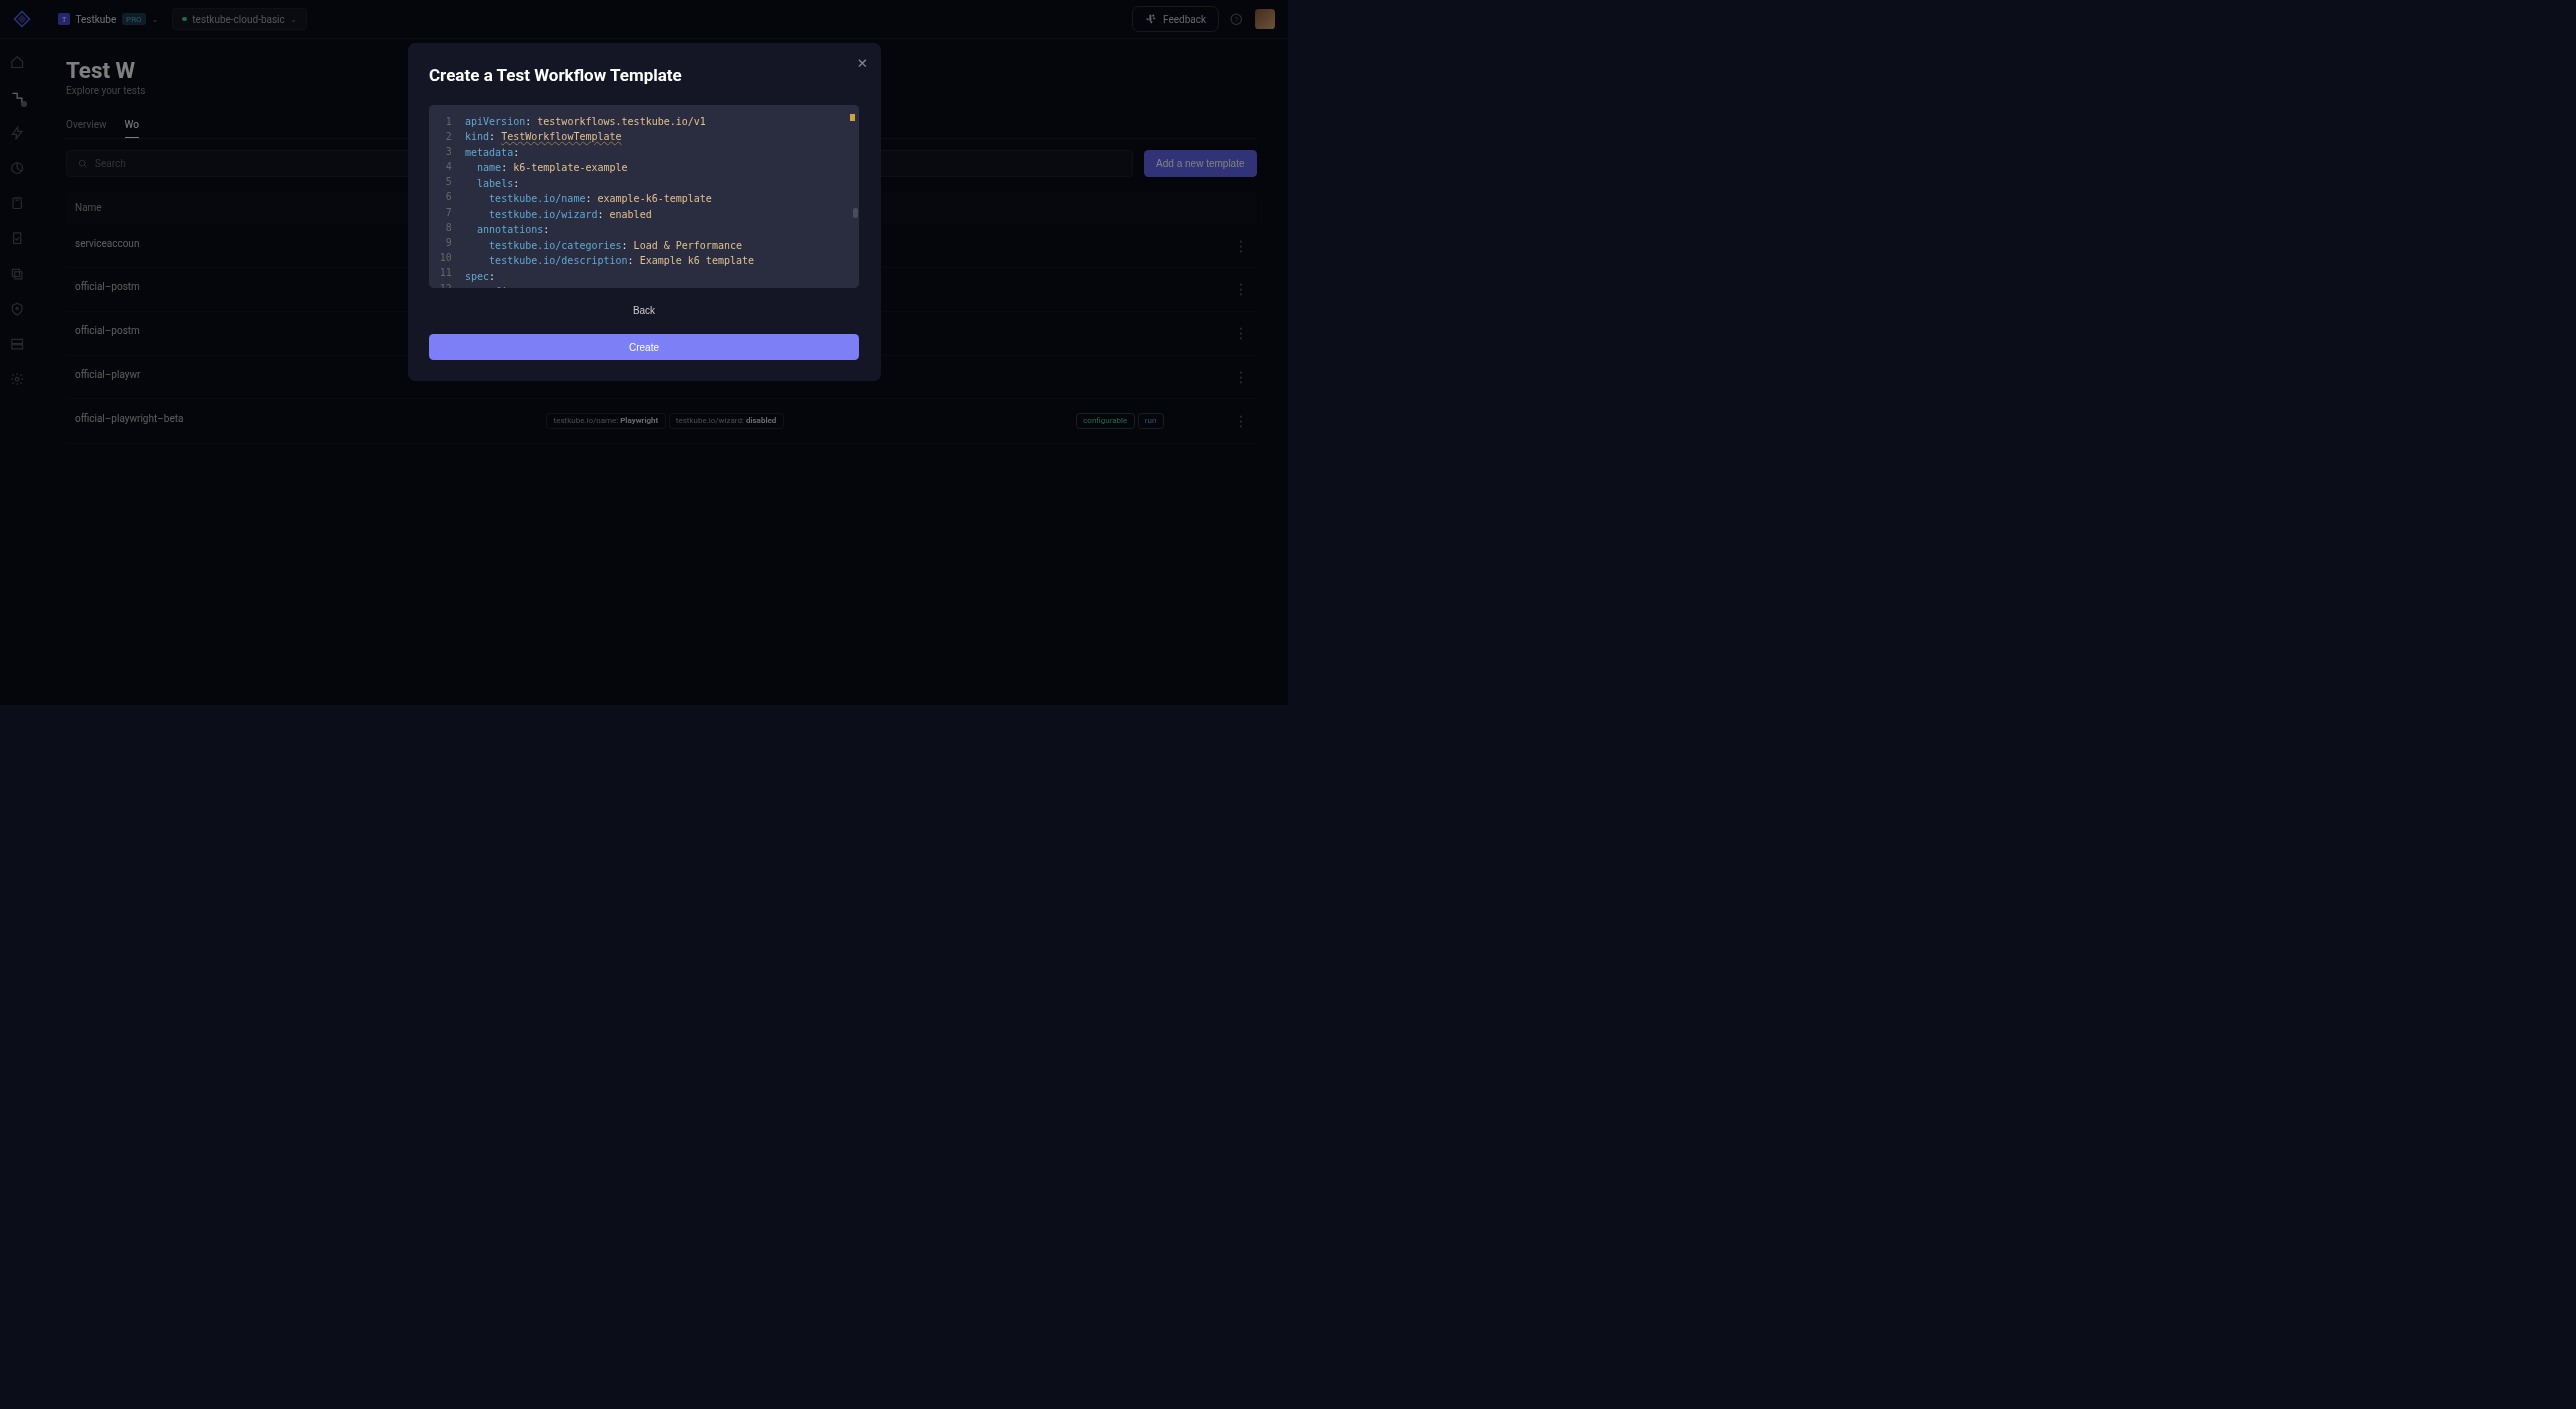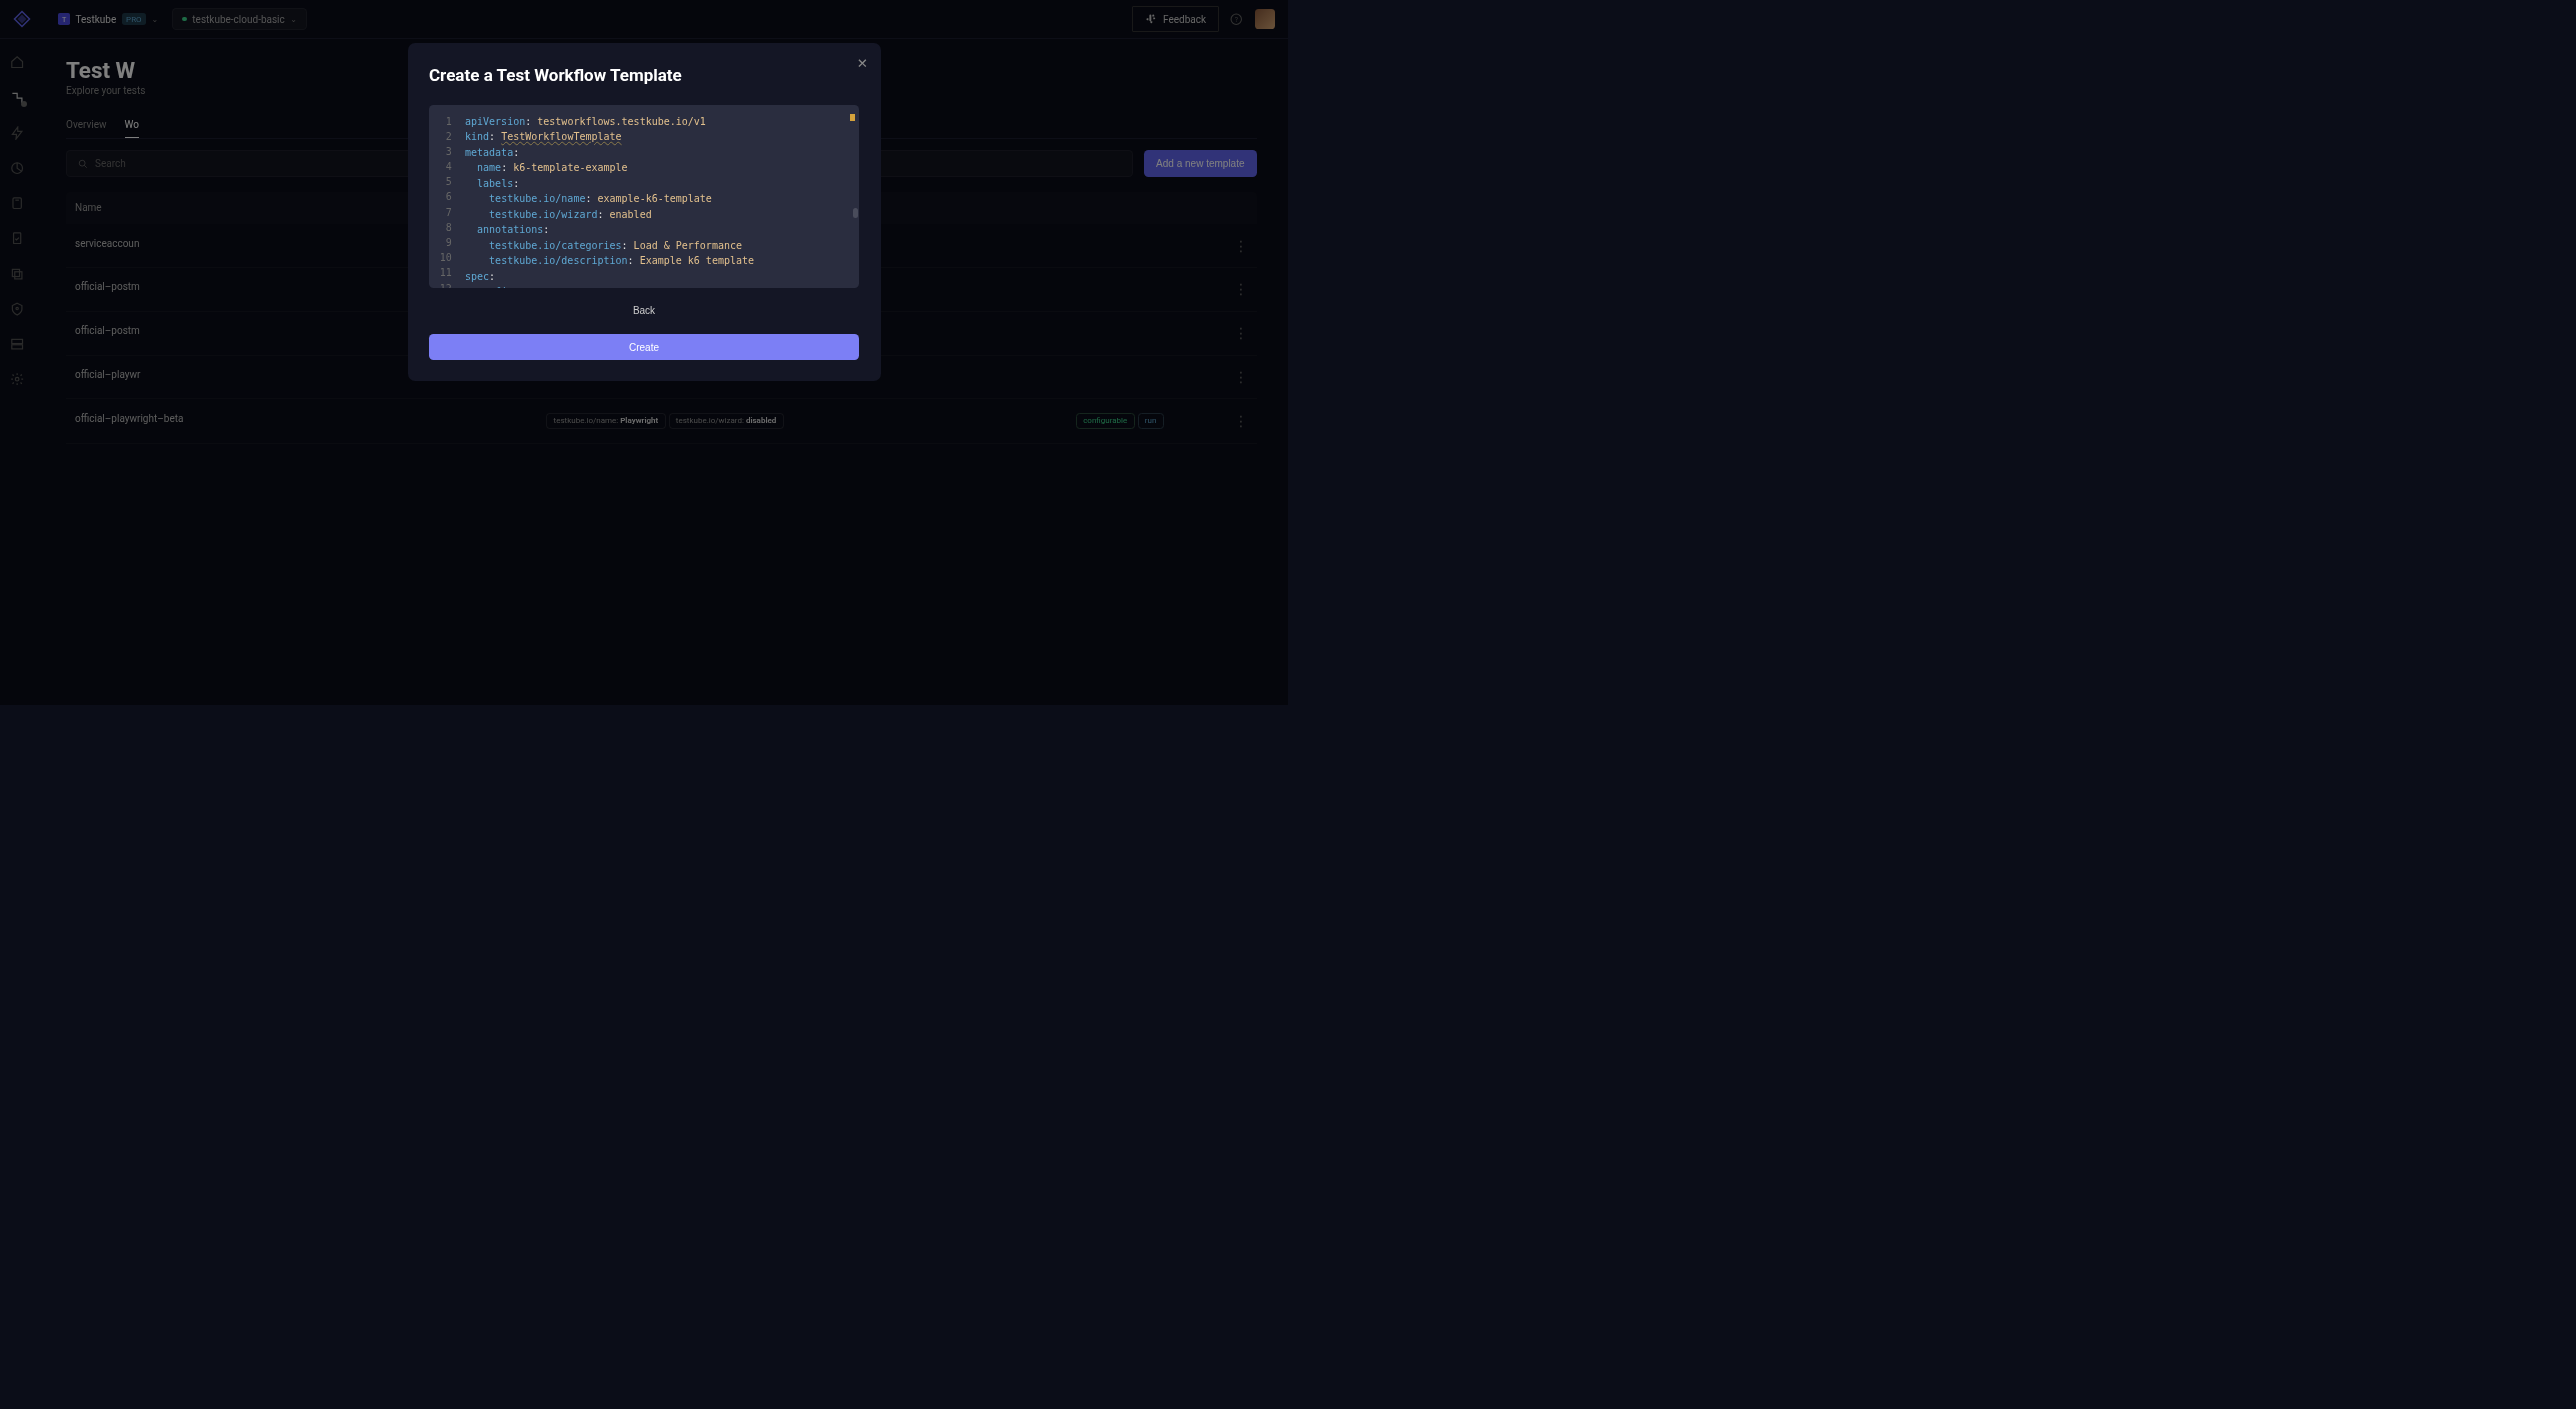--- a/index.html
+++ b/index.html
@@ -66,21 +66,21 @@
 }
 .env-dot { width: 4.5px; height: 4.5px; background: #3dd68c; border-radius: 50%; }
 .env-name { font-size: 10px; color: #aaa; }
 .nav-spacer { flex: 1; }
 .feedback-btn {
   display: flex;
   align-items: center;
   gap: 6.3px;
   padding: 6.3px 11.7px;
   border: 0.9px solid #333;
-  border-radius: 1px;
+  border-radius: 7px;
   font-size: 10px;
   color: #ccc;
   margin-right: 10.8px;
 }
 .help-icon {
   width: 14.3px; height: 14.3px;
   display: flex; align-items:center; justify-content:center;
   color: #666; font-size: 10.8px;
   margin-right: 10.8px;
 }

